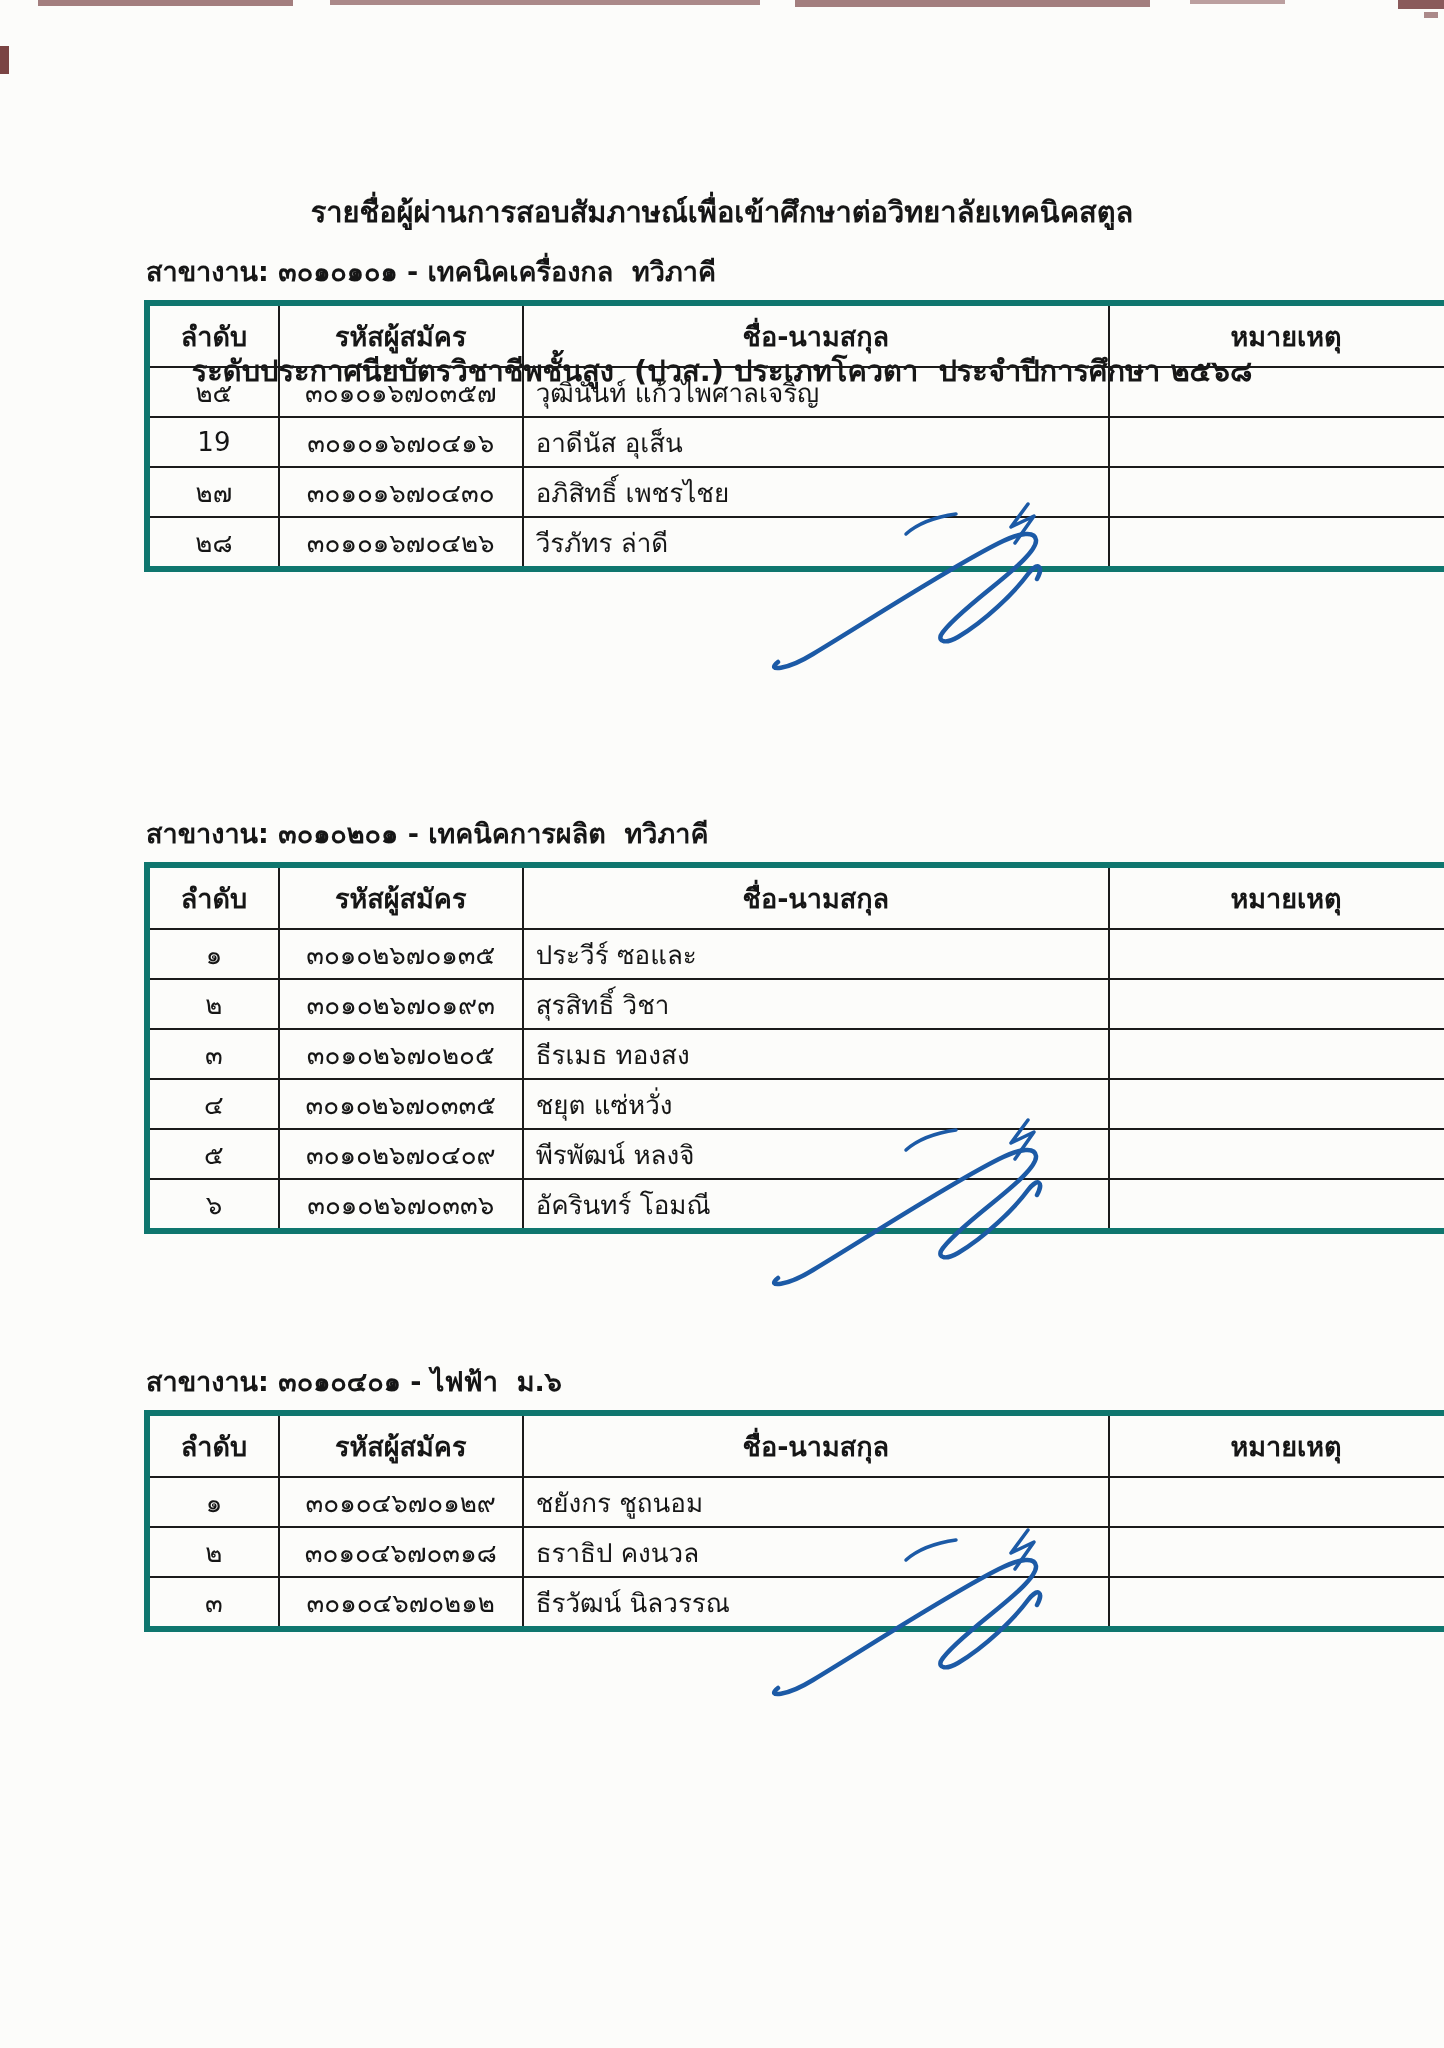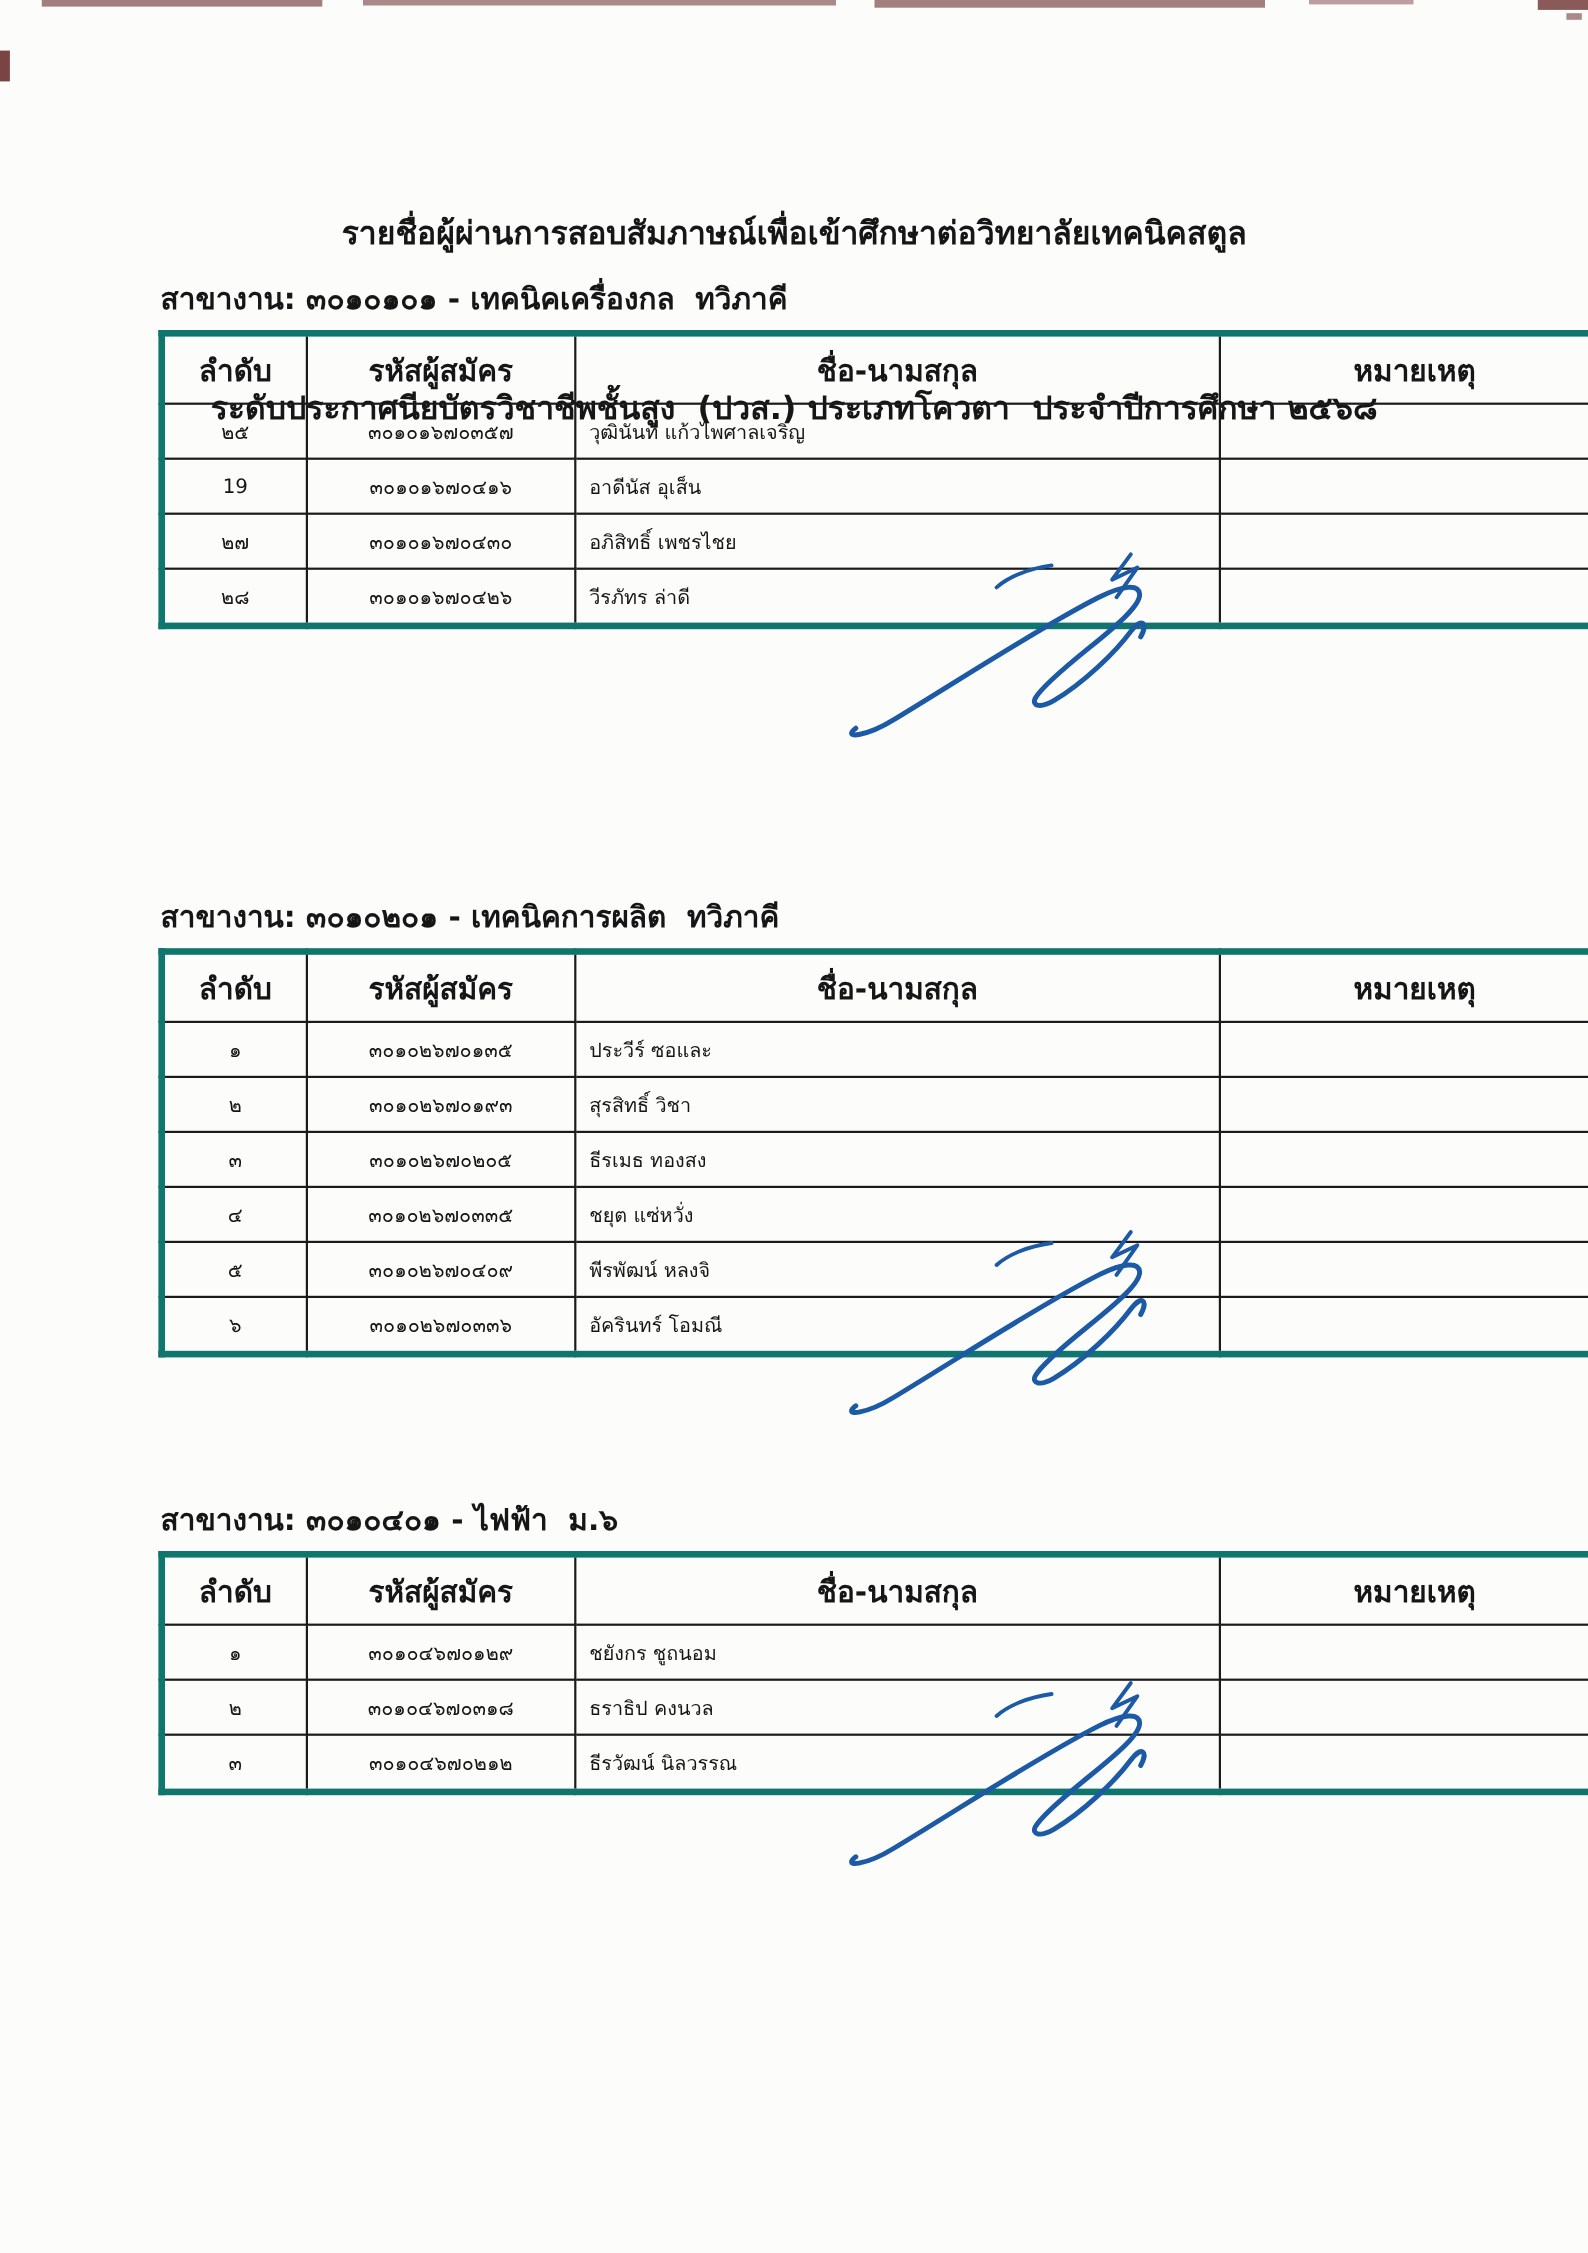--- a/index.html
+++ b/index.html
@@ -34,21 +34,21 @@
     white-space:pre-wrap;
   }
   table.results{
     width:100%;border-collapse:collapse;table-layout:fixed;
     border:6px solid #0f766e;
   }
   table.results th,table.results td{
     border:2px solid #1b1b1b;overflow:hidden;white-space:nowrap;
   }
   table.results th{height:58px;font-size:27px;font-weight:bold;text-align:center;}
-  table.results td{height:46px;font-size:18px;}
+  table.results td{height:46px;font-size:26px;}
   td.c-no,td.c-id{text-align:center;}
   td.c-name{text-align:left;padding-left:12px;}
   td.c-remark{text-align:center;}
 
   .sig{position:absolute;left:612px;width:340px;height:195px;pointer-events:none;}
   #sections .section:nth-child(1) .sig{top:242px;}
   #sections .section:nth-child(2) .sig{top:296px;}
   #sections .section:nth-child(3) .sig{top:158px;}
   .sig path{fill:none;stroke:#1c5aa6;stroke-linecap:round;stroke-linejoin:round;}
 </style>

